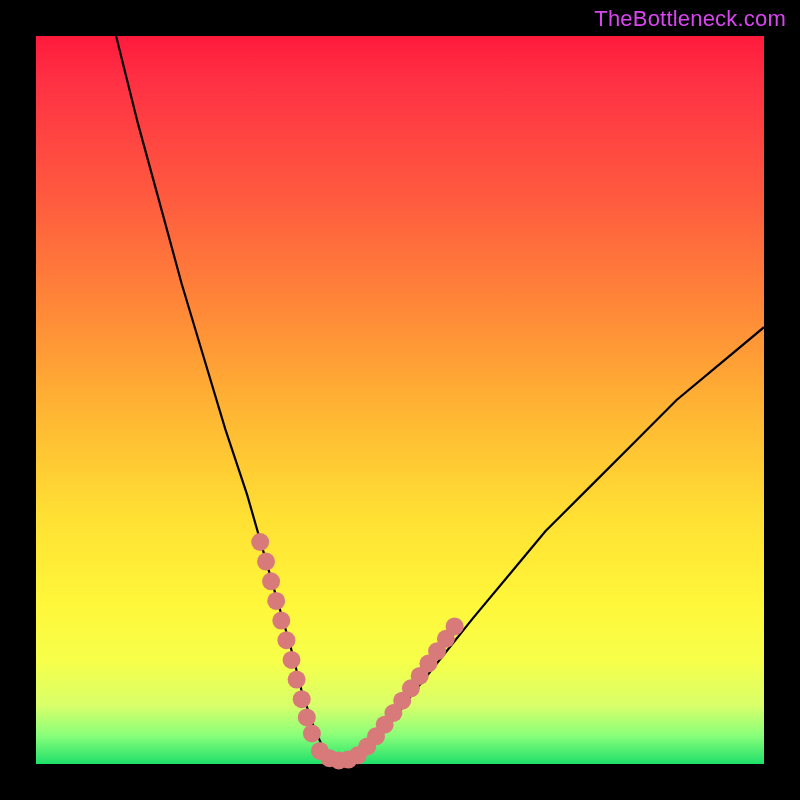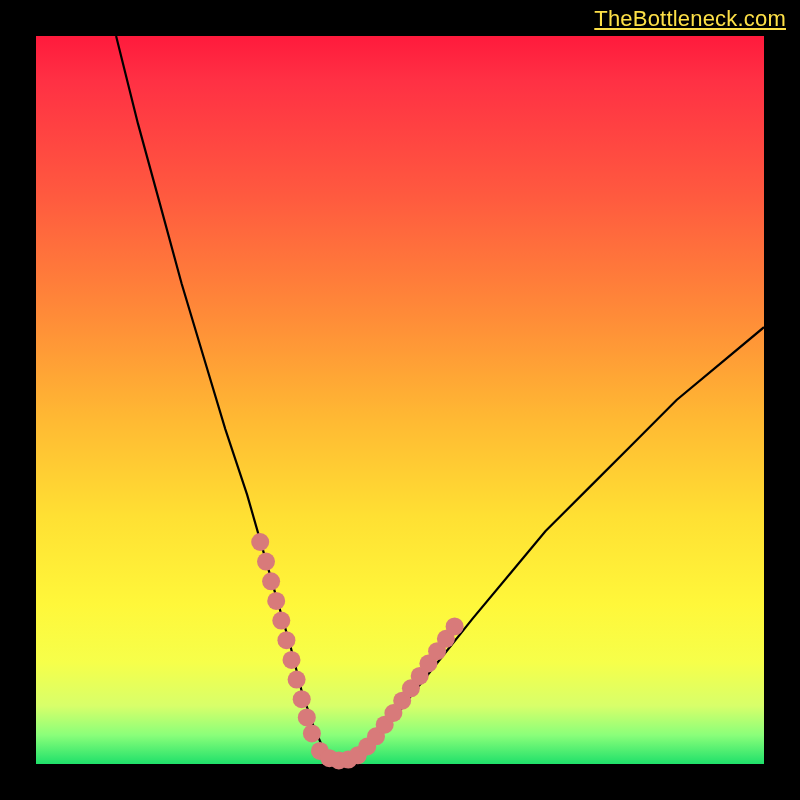--- a/index.html
+++ b/index.html
@@ -37,26 +37,25 @@
       #f6ff4a 86%,
       #d8ff6a 92%,
       #8bff7a 96%,
       #1fe06a 100%
     );
   }
   .watermark {
     position: absolute;
     top: 6px;
     right: 14px;
-    color: #fde047;
+    color: #d946ef;
     font-size: 22px;
     letter-spacing: 0.2px;
     font-weight: 500;
     user-select: none;
-    text-decoration: underline;
   }
   svg.curve {
     position: absolute;
     left: 0;
     top: 0;
     width: 728px;
     height: 728px;
     overflow: visible;
   }
   .curve-path {

